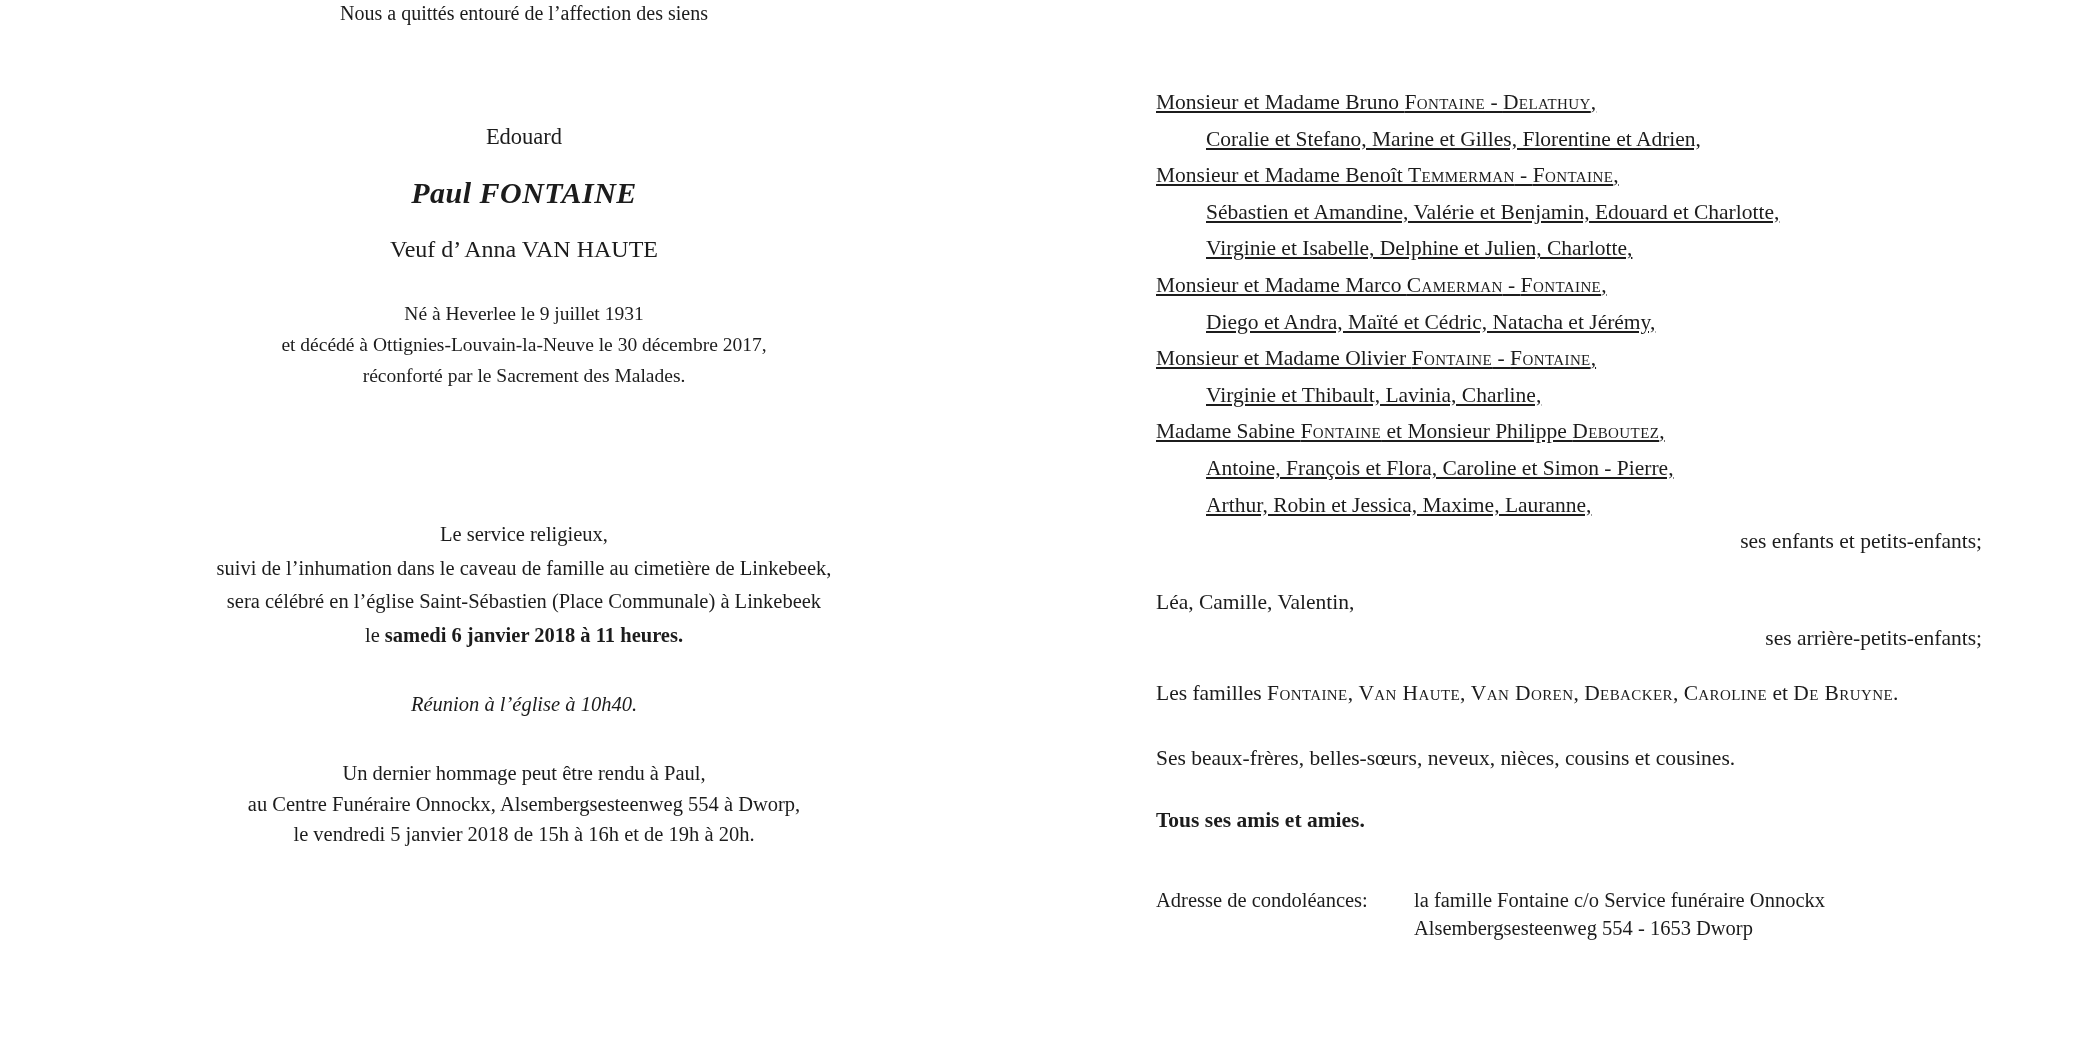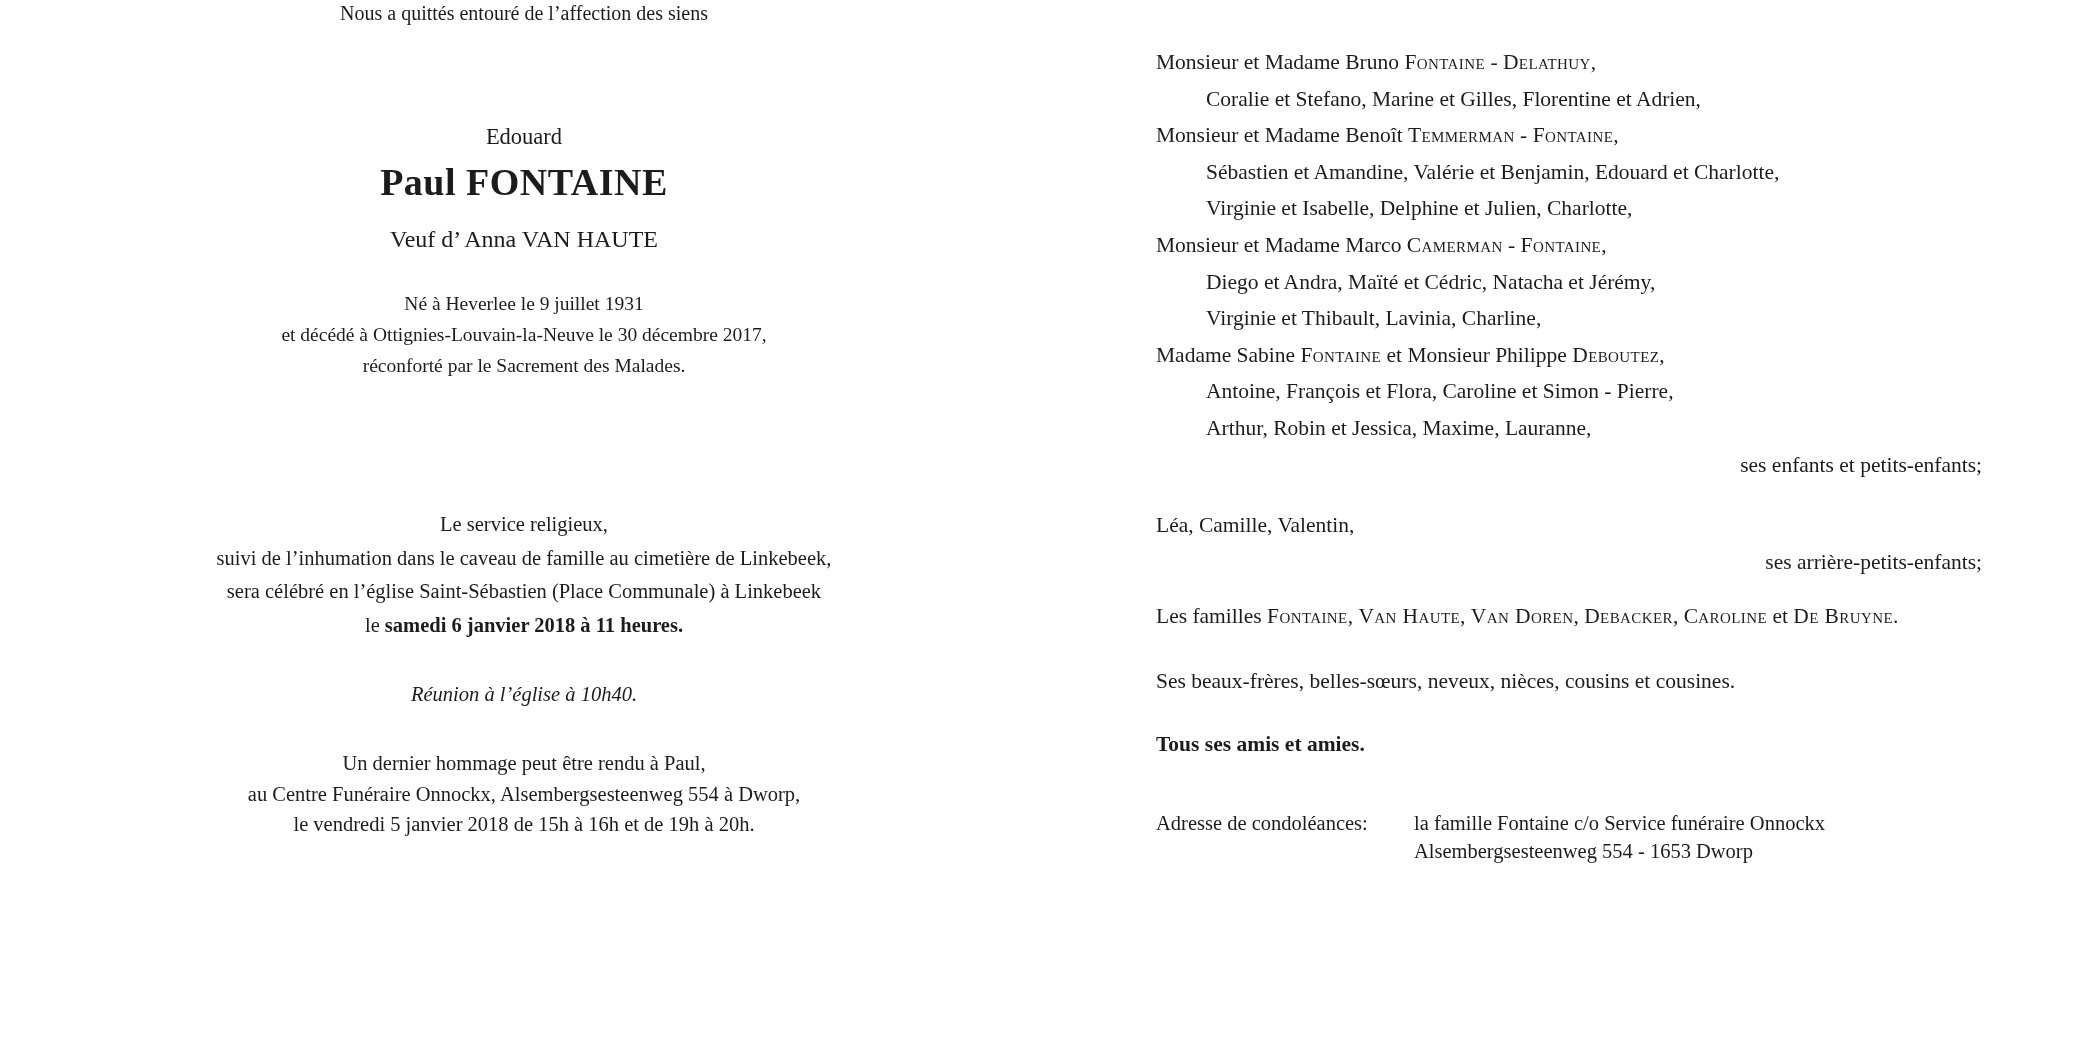--- a/index.html
+++ b/index.html
@@ -23,37 +23,37 @@
   
   .left-col {
     position: absolute;
     left: 148px;
     top: 0;
     width: 752px;
     text-align: center;
   }
   .intro        {  font-size: 20px;   line-height: 26px; }
   .salutation   { margin-top: 96px;  font-size: 22.5px; line-height: 29px; }
-  .deceased-name{ margin-top: 12px;  font-size: 38px;   line-height: 39px; font-weight: bold; letter-spacing: 0.5px; }
+  .deceased-name{ margin-top: 22px;  font-size: 30px;   line-height: 39px; font-weight: bold; letter-spacing: 0.5px; font-style: italic; }
   .spouse       { margin-top: 22px;  font-size: 24px;   line-height: 30px; }
   .birth-death  { margin-top: 34px;  font-size: 19.5px; line-height: 31px; }
   .service      { margin-top: 127px; font-size: 20.5px; line-height: 33.7px; }
   .service-date b { font-weight: bold; }
   .meeting      { margin-top: 34px;  font-size: 20.5px; line-height: 34px; font-style: italic; }
   .tribute      { margin-top: 37px;  font-size: 20.5px; line-height: 30.7px; }
   
   .right-col {
     position: absolute;
     left: 1156px;
     top: 0;
     width: 826px;
     font-size: 21.5px;
     line-height: 36.6px;
   }
-  .family-lines { padding-top: 44px; }
+  .family-lines { padding-top: 84px; text-decoration: underline; }
   .indent { padding-left: 50px; }
   .sc { font-variant: small-caps; letter-spacing: 0.4px; }
   .align-right { text-align: right; }
   .great-line   { margin-top: 24px; }
   .families     { margin-top: 18px; }
   .inlaws       { margin-top: 28px; }
   .friends      { margin-top: 26px; font-weight: bold; }
   .condolence   { margin-top: 47px; display: flex; font-size: 20.5px; line-height: 28px; }
   .condolence-label { width: 258px; flex-shrink: 0; }
 </style>
@@ -92,20 +92,21 @@
 
   <div class="right-col">
     <div class="family-lines">
         <div><span>Monsieur et Madame Bruno </span><span class="sc">Fontaine</span><span> - </span><span class="sc">Delathuy</span><span>,</span></div>
         <div class="indent"><span>Coralie et Stefano, Marine et Gilles, Florentine et Adrien,</span></div>
         <div><span>Monsieur et Madame Benoît </span><span class="sc">Temmerman</span><span> - </span><span class="sc">Fontaine</span><span>,</span></div>
         <div class="indent"><span>Sébastien et Amandine, Valérie et Benjamin, Edouard et Charlotte,</span></div>
         <div class="indent"><span>Virginie et Isabelle, Delphine et Julien, Charlotte,</span></div>
         <div><span>Monsieur et Madame Marco </span><span class="sc">Camerman</span><span> - </span><span class="sc">Fontaine</span><span>,</span></div>
         <div class="indent"><span>Diego et Andra, Maïté et Cédric, Natacha et Jérémy,</span></div>
+        <div><span>Monsieur et Madame Olivier </span><span class="sc">Fontaine</span><span> - </span><span class="sc">Fontaine</span><span>,</span></div>
         <div class="indent"><span>Virginie et Thibault, Lavinia, Charline,</span></div>
         <div><span>Madame Sabine </span><span class="sc">Fontaine</span><span> et Monsieur Philippe </span><span class="sc">Deboutez</span><span>,</span></div>
         <div class="indent"><span>Antoine, François et Flora, Caroline et Simon - Pierre,</span></div>
         <div class="indent"><span>Arthur, Robin et Jessica, Maxime, Lauranne,</span></div>
       </div>
     <div class="align-right">ses enfants et petits-enfants;</div>
     <div class="great-line">Léa, Camille, Valentin,</div>
     <div class="align-right">ses arrière-petits-enfants;</div>
     <div class="families">
         <div><span>Les familles </span><span class="sc">Fontaine</span><span>, </span><span class="sc">Van Haute</span><span>, </span><span class="sc">Van Doren</span><span>, </span><span class="sc">Debacker</span><span>, </span><span class="sc">Caroline</span><span> et </span><span class="sc">De Bruyne</span><span>.</span></div>

